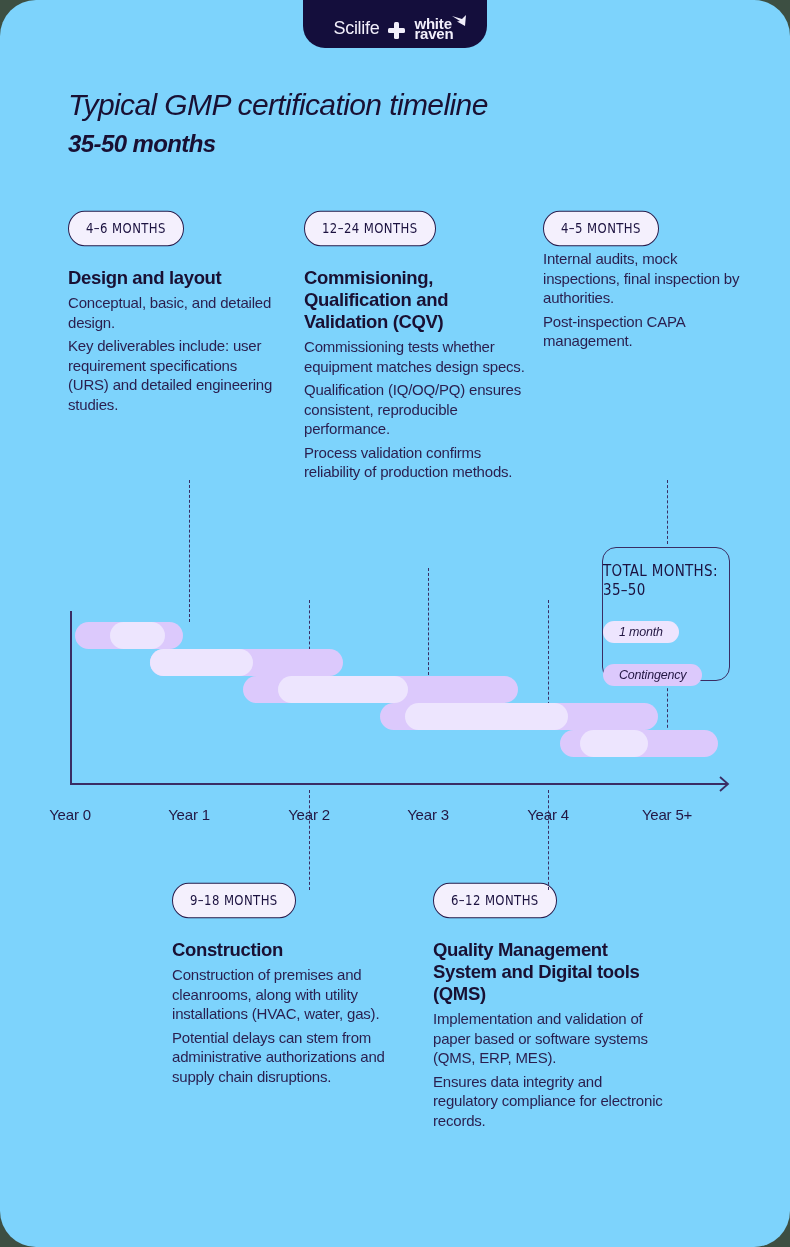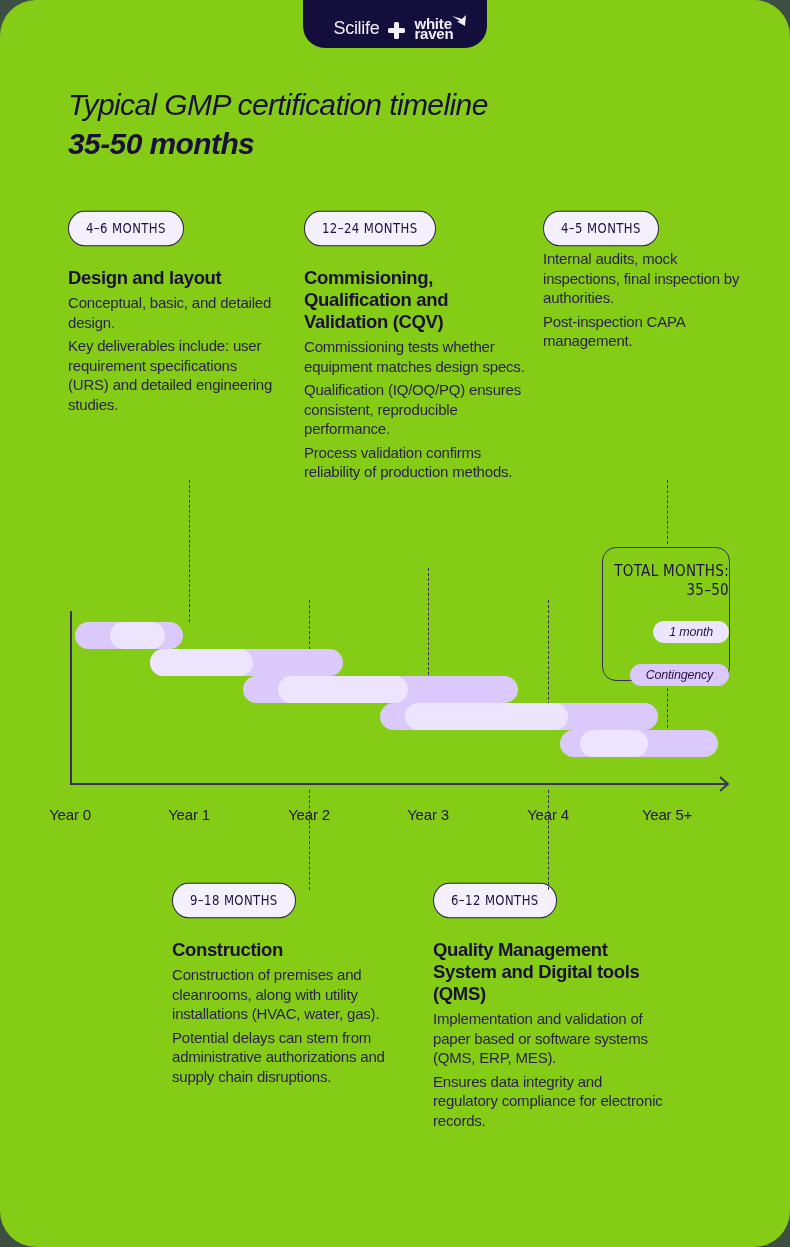--- a/index.html
+++ b/index.html
@@ -11,21 +11,21 @@
     width: 790px;
     height: 1247px;
     font-family: "Liberation Sans", sans-serif;
     -webkit-font-smoothing: antialiased;
   }
 
   .page {
     position: relative;
     width: 790px;
     height: 1247px;
-    background: #84cc16;
+    background: #7dd3fc;
     border-radius: 36px;
     overflow: hidden;
     box-sizing: border-box;
     padding-left: 16px;
   }
 
   
   .brand-badge {
     position: absolute;
     left: 303px;
@@ -88,21 +88,21 @@
     font-style: italic;
   }
   .title-line1 {
     color: #191033;
     font-size: 30px;
     line-height: 38px;
     letter-spacing: -0.6px;
   }
   .title-line2 {
     color: #191033;
-    font-size: 30px;
+    font-size: 24px;
     line-height: 38px;
     font-weight: bold;
     letter-spacing: -0.6px;
     margin-top: 1px;
   }
 
   
   .pill {
     display: inline-flex;
     align-items: center;
@@ -215,21 +215,21 @@
   .legend-box {
     position: absolute;
     left: 602px;
     top: 547px;
     width: 128px;
     height: 134px;
     border: 1.6px solid #3A2D63;
     border-radius: 14px;
     box-sizing: border-box;
     padding-top: 14px;
-    text-align: right;
+    text-align: left;
   }
   .legend-title {
     color: #1C1240;
     font-size: 15px;
     line-height: 19px;
     letter-spacing: 0.3px;
     font-family: "DejaVu Sans", sans-serif;
     font-stretch: condensed;
     transform: scaleY(1.1);
   }

